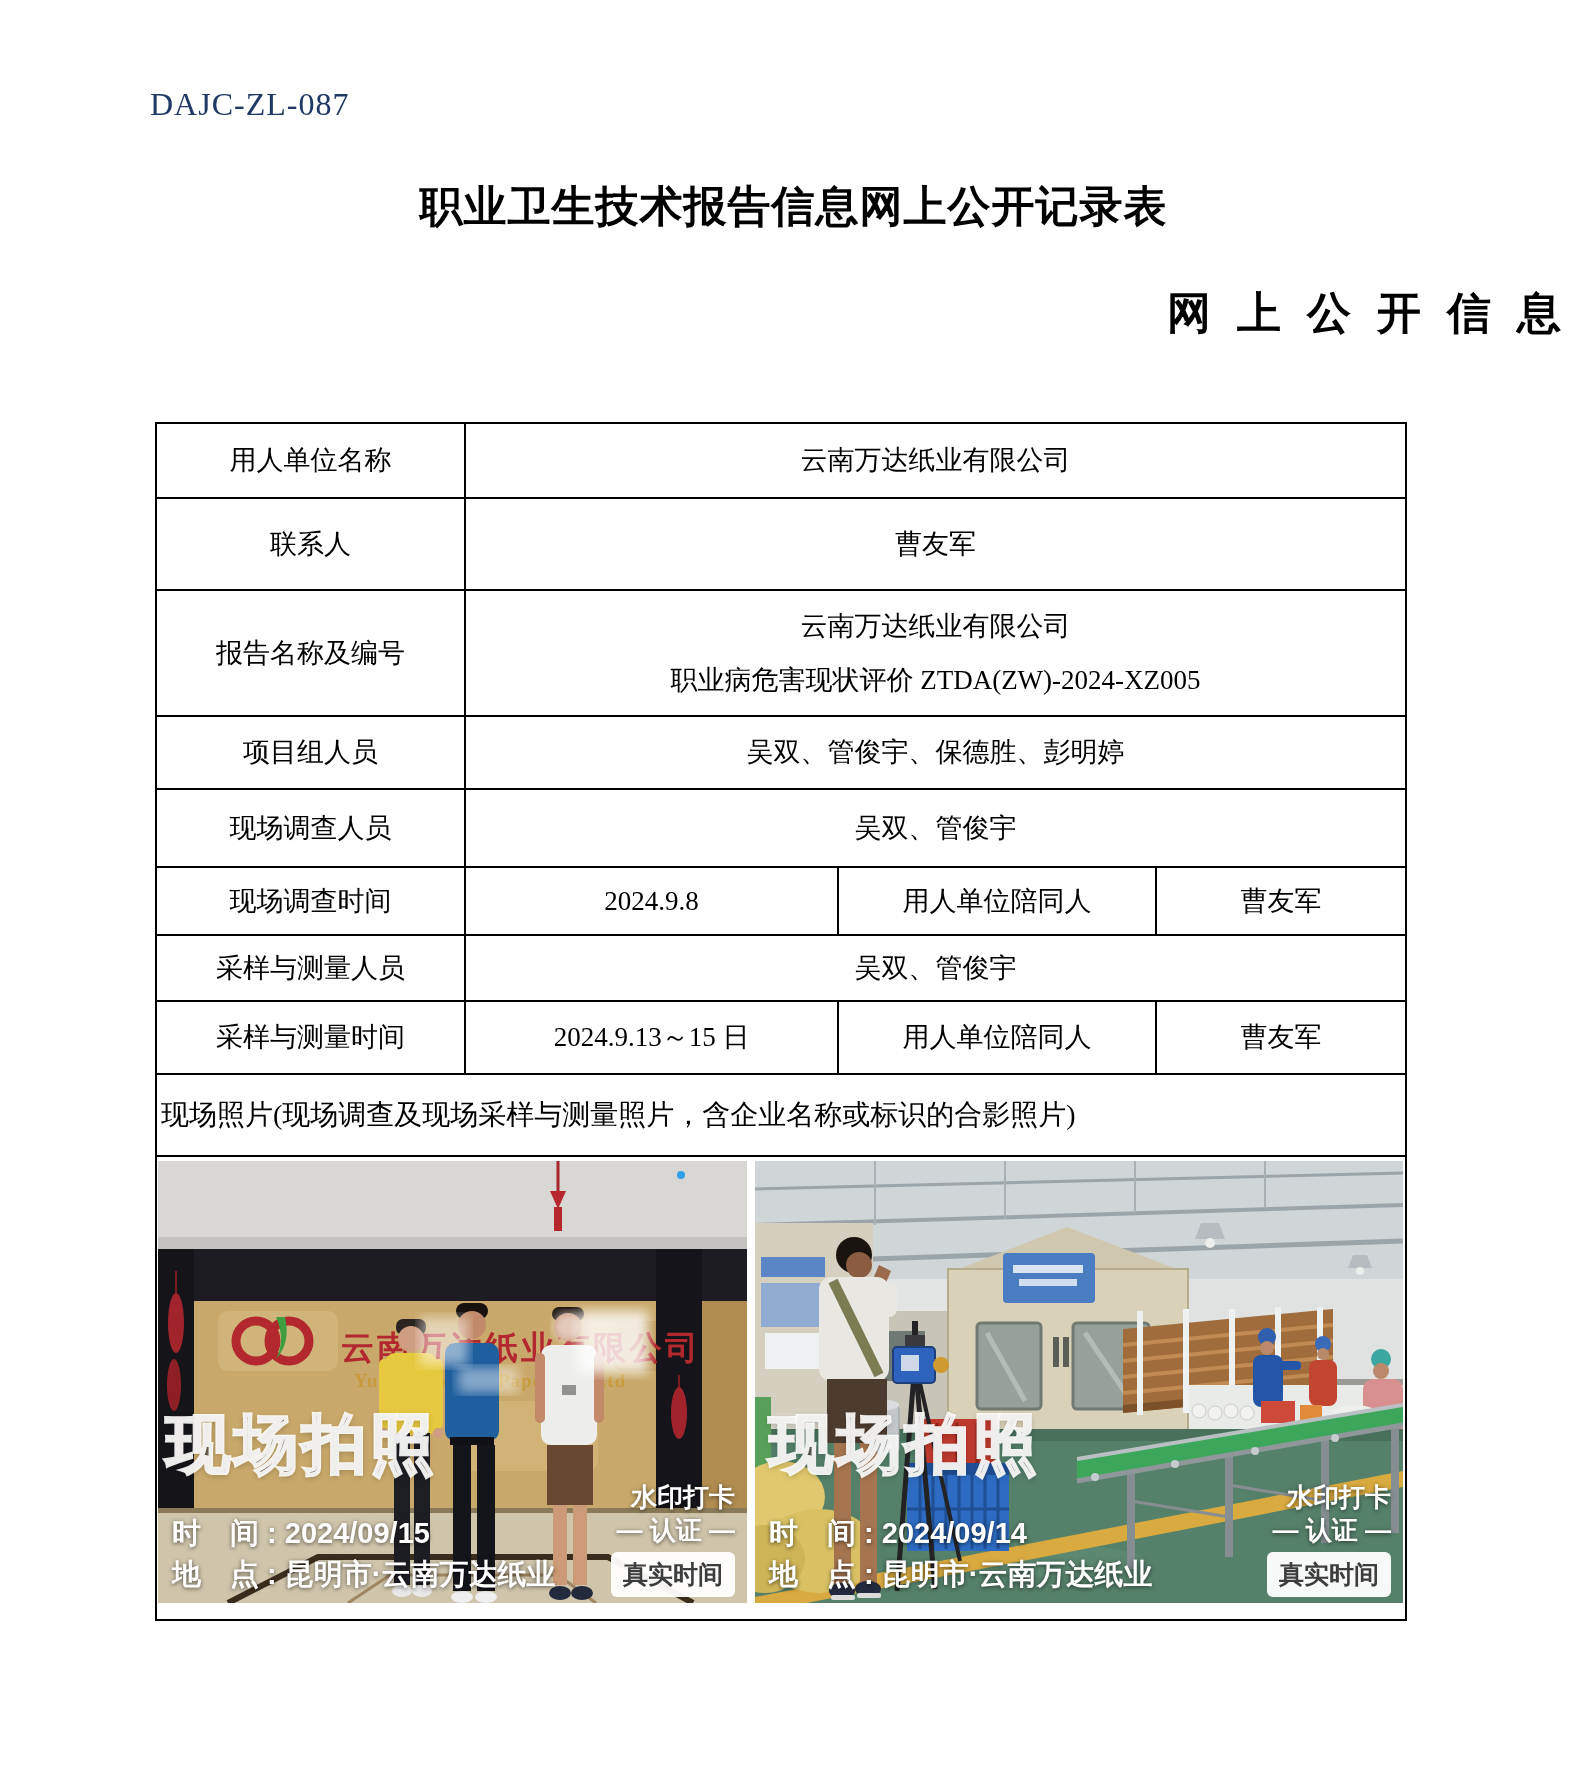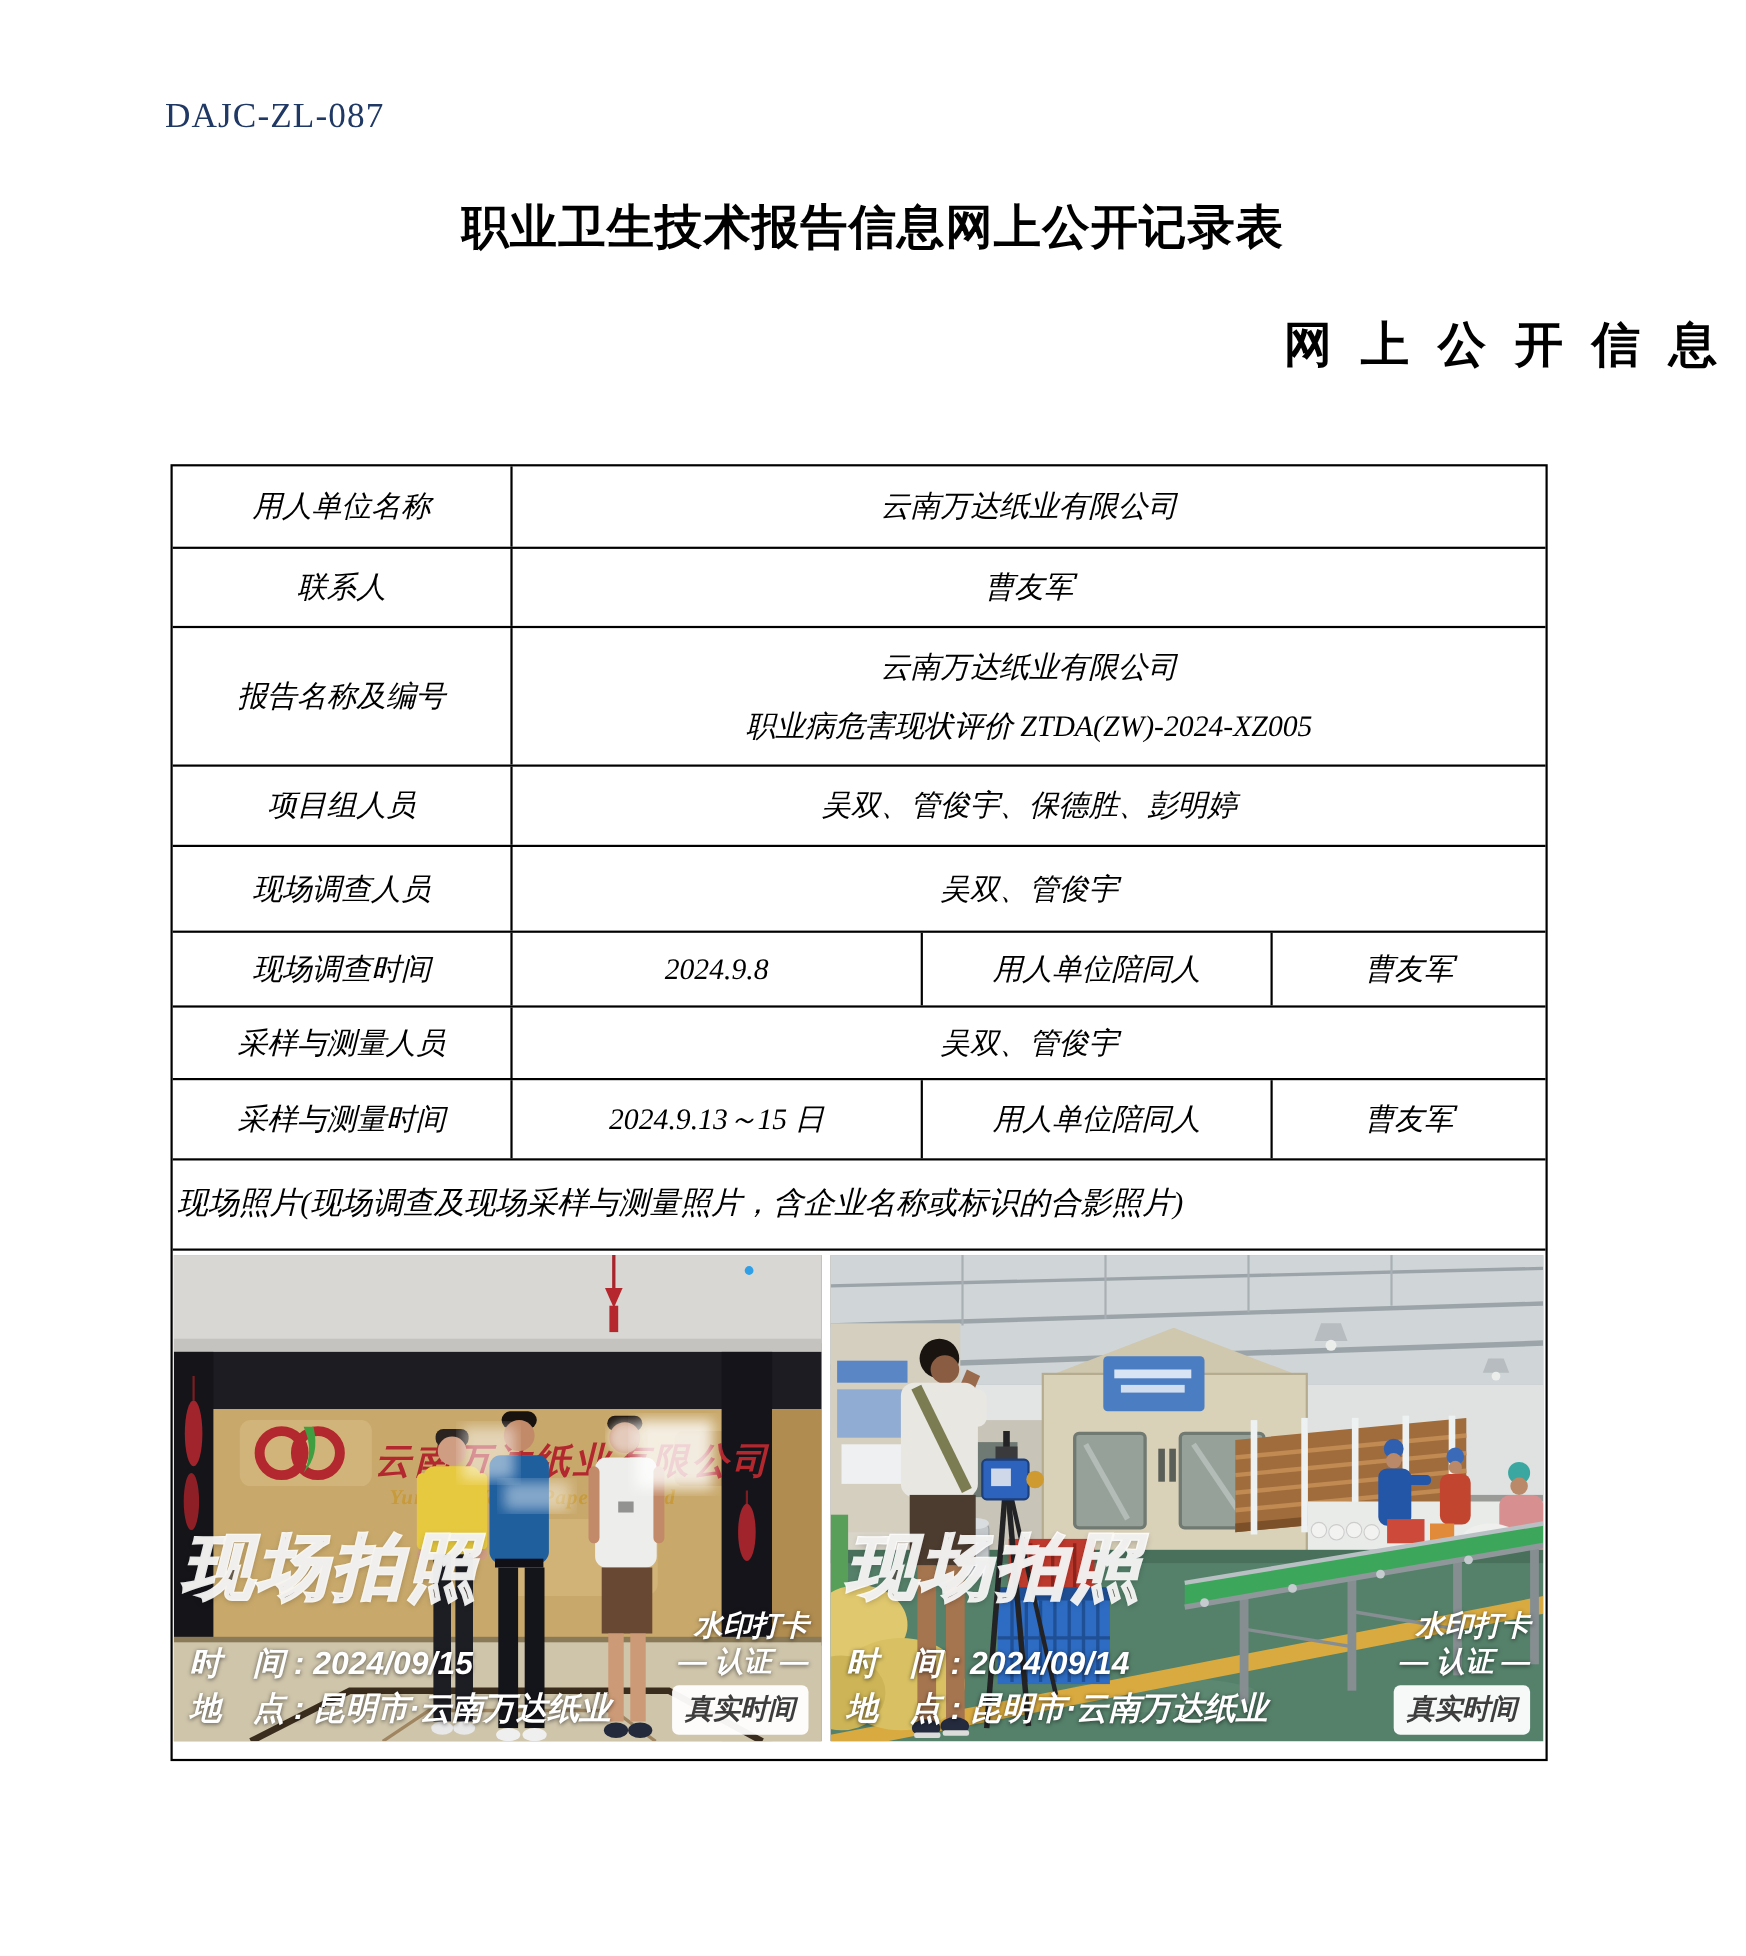--- a/index.html
+++ b/index.html
@@ -16,21 +16,21 @@
     font-size:43px;font-weight:bold;color:#000;letter-spacing:1px;
   }
   .page-subtitle{
     position:absolute;left:0;top:284px;width:100%;text-align:right;
     font-size:44px;font-weight:bold;color:#000;letter-spacing:26px;text-indent:26px;
   }
   .tbl{
     position:absolute;left:155px;top:422px;width:1252px;
     border:2px solid #000;background:#fff;box-sizing:border-box;
   }
-  .trow{display:flex;border-bottom:2px solid #000;box-sizing:border-box;font-style:italic;}
+  .trow{display:flex;border-bottom:2px solid #000;box-sizing:border-box;}
   .trow:last-child{border-bottom:none;}
   .tcell{
     display:flex;align-items:center;justify-content:center;text-align:center;
     font-size:27px;color:#000;box-sizing:border-box;line-height:1.35;
   }
   .c-label{width:309px;border-right:2px solid #000;}
   .c-value{flex:1;}
   .c-midvalue{width:373px;border-right:2px solid #000;}
   .c-label2{width:318px;border-right:2px solid #000;}
   .c-caption{flex:1;justify-content:flex-start;text-align:left;padding-left:4px;font-size:28px;}
@@ -70,21 +70,21 @@
 <div class="page-subtitle">网上公开信息</div>
 
 <div class="tbl">
 
   <div class="trow" style="height:75px">
     <div class="tcell c-label">用人单位名称</div>
     <div class="tcell c-value">云南万达纸业有限公司</div>
   </div>
 
 
-  <div class="trow" style="height:72px">
+  <div class="trow" style="height:92px">
     <div class="tcell c-label">联系人</div>
     <div class="tcell c-value">曹友军</div>
   </div>
 
   <div class="trow" style="height:126px">
     <div class="tcell c-label">报告名称及编号</div>
     <div class="tcell c-value">
       <div class="report-lines">
         <div>云南万达纸业有限公司</div>
         <div>职业病危害现状评价 ZTDA(ZW)-2024-XZ005</div>

